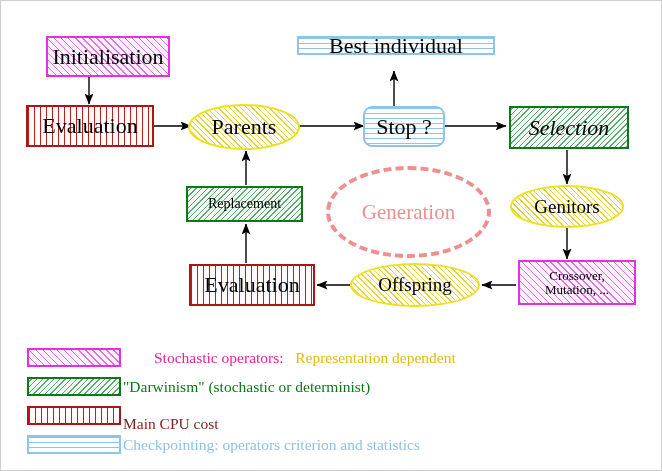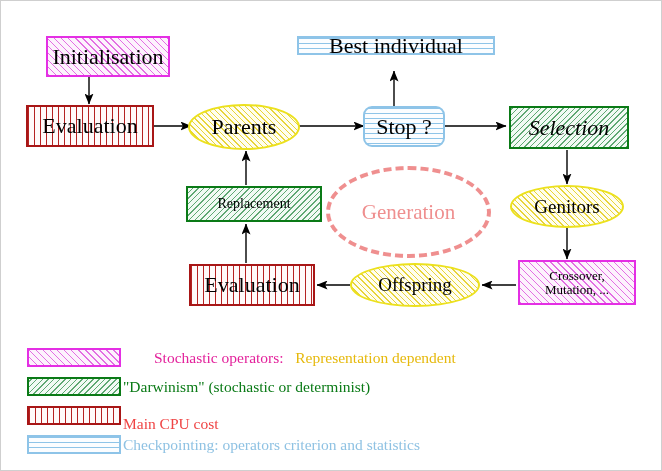--- a/index.html
+++ b/index.html
@@ -116,21 +116,21 @@
   }
   .legend-text {
     position: absolute;
     left: 122px;
     font-size: 15.5px;
     white-space: pre;
   }
   .lg-magenta { color: #e3219b; }
   .lg-yellow  { color: #e6b90c; text-align: center; }
   .lg-green   { color: #0a7a16; }
-  .lg-red     { color: #ef4444; margin-top: 16px; }
+  .lg-red     { color: #7f1d1d; margin-top: 16px; }
   .lg-blue    { color: #8fc2e3; }
 </style>
 </head>
 <body>
 
 <div id="canvas">
 
   <svg class="layer" viewBox="0 0 662 471">
     <defs>
       <marker id="ah" markerWidth="11" markerHeight="9" refX="10.5" refY="4.5" orient="auto" markerUnits="userSpaceOnUse">
@@ -177,21 +177,21 @@
 
   <div class="node fill-magenta t-xs" style="left:517px; top:259px; width:118px; height:45px;">Crossover,
 Mutation, ...</div>
 
   <div class="node fill-yellow ellipse t-md" style="left:509px; top:184px; width:114px; height:43px;">Genitors</div>
 
   <div class="node fill-yellow ellipse t-md" style="left:349px; top:262px; width:130px; height:44px;">Offspring</div>
 
   <div class="node fill-red t-lg" style="left:188px; top:263px; width:126px; height:42px;">Evaluation</div>
 
-  <div class="node fill-green t-sm" style="left:185px; top:185px; width:136px; height:36px;">Replacement</div>
+  <div class="node fill-green t-sm" style="left:185px; top:185px; width:117px; height:36px;">Replacement</div>
 
   <div class="generation" style="left:325px; top:165px; width:165px; height:92px;">Generation</div>
 
   <div class="legend">
 
     <div class="legend-row">
       <div class="swatch fill-magenta"></div>
       <div class="legend-text">
         <span class="lg-magenta">Stochastic operators:</span><span class="lg-magenta">&nbsp;&nbsp;&nbsp;</span><span class="lg-yellow">Representation dependent</span>
       </div>

